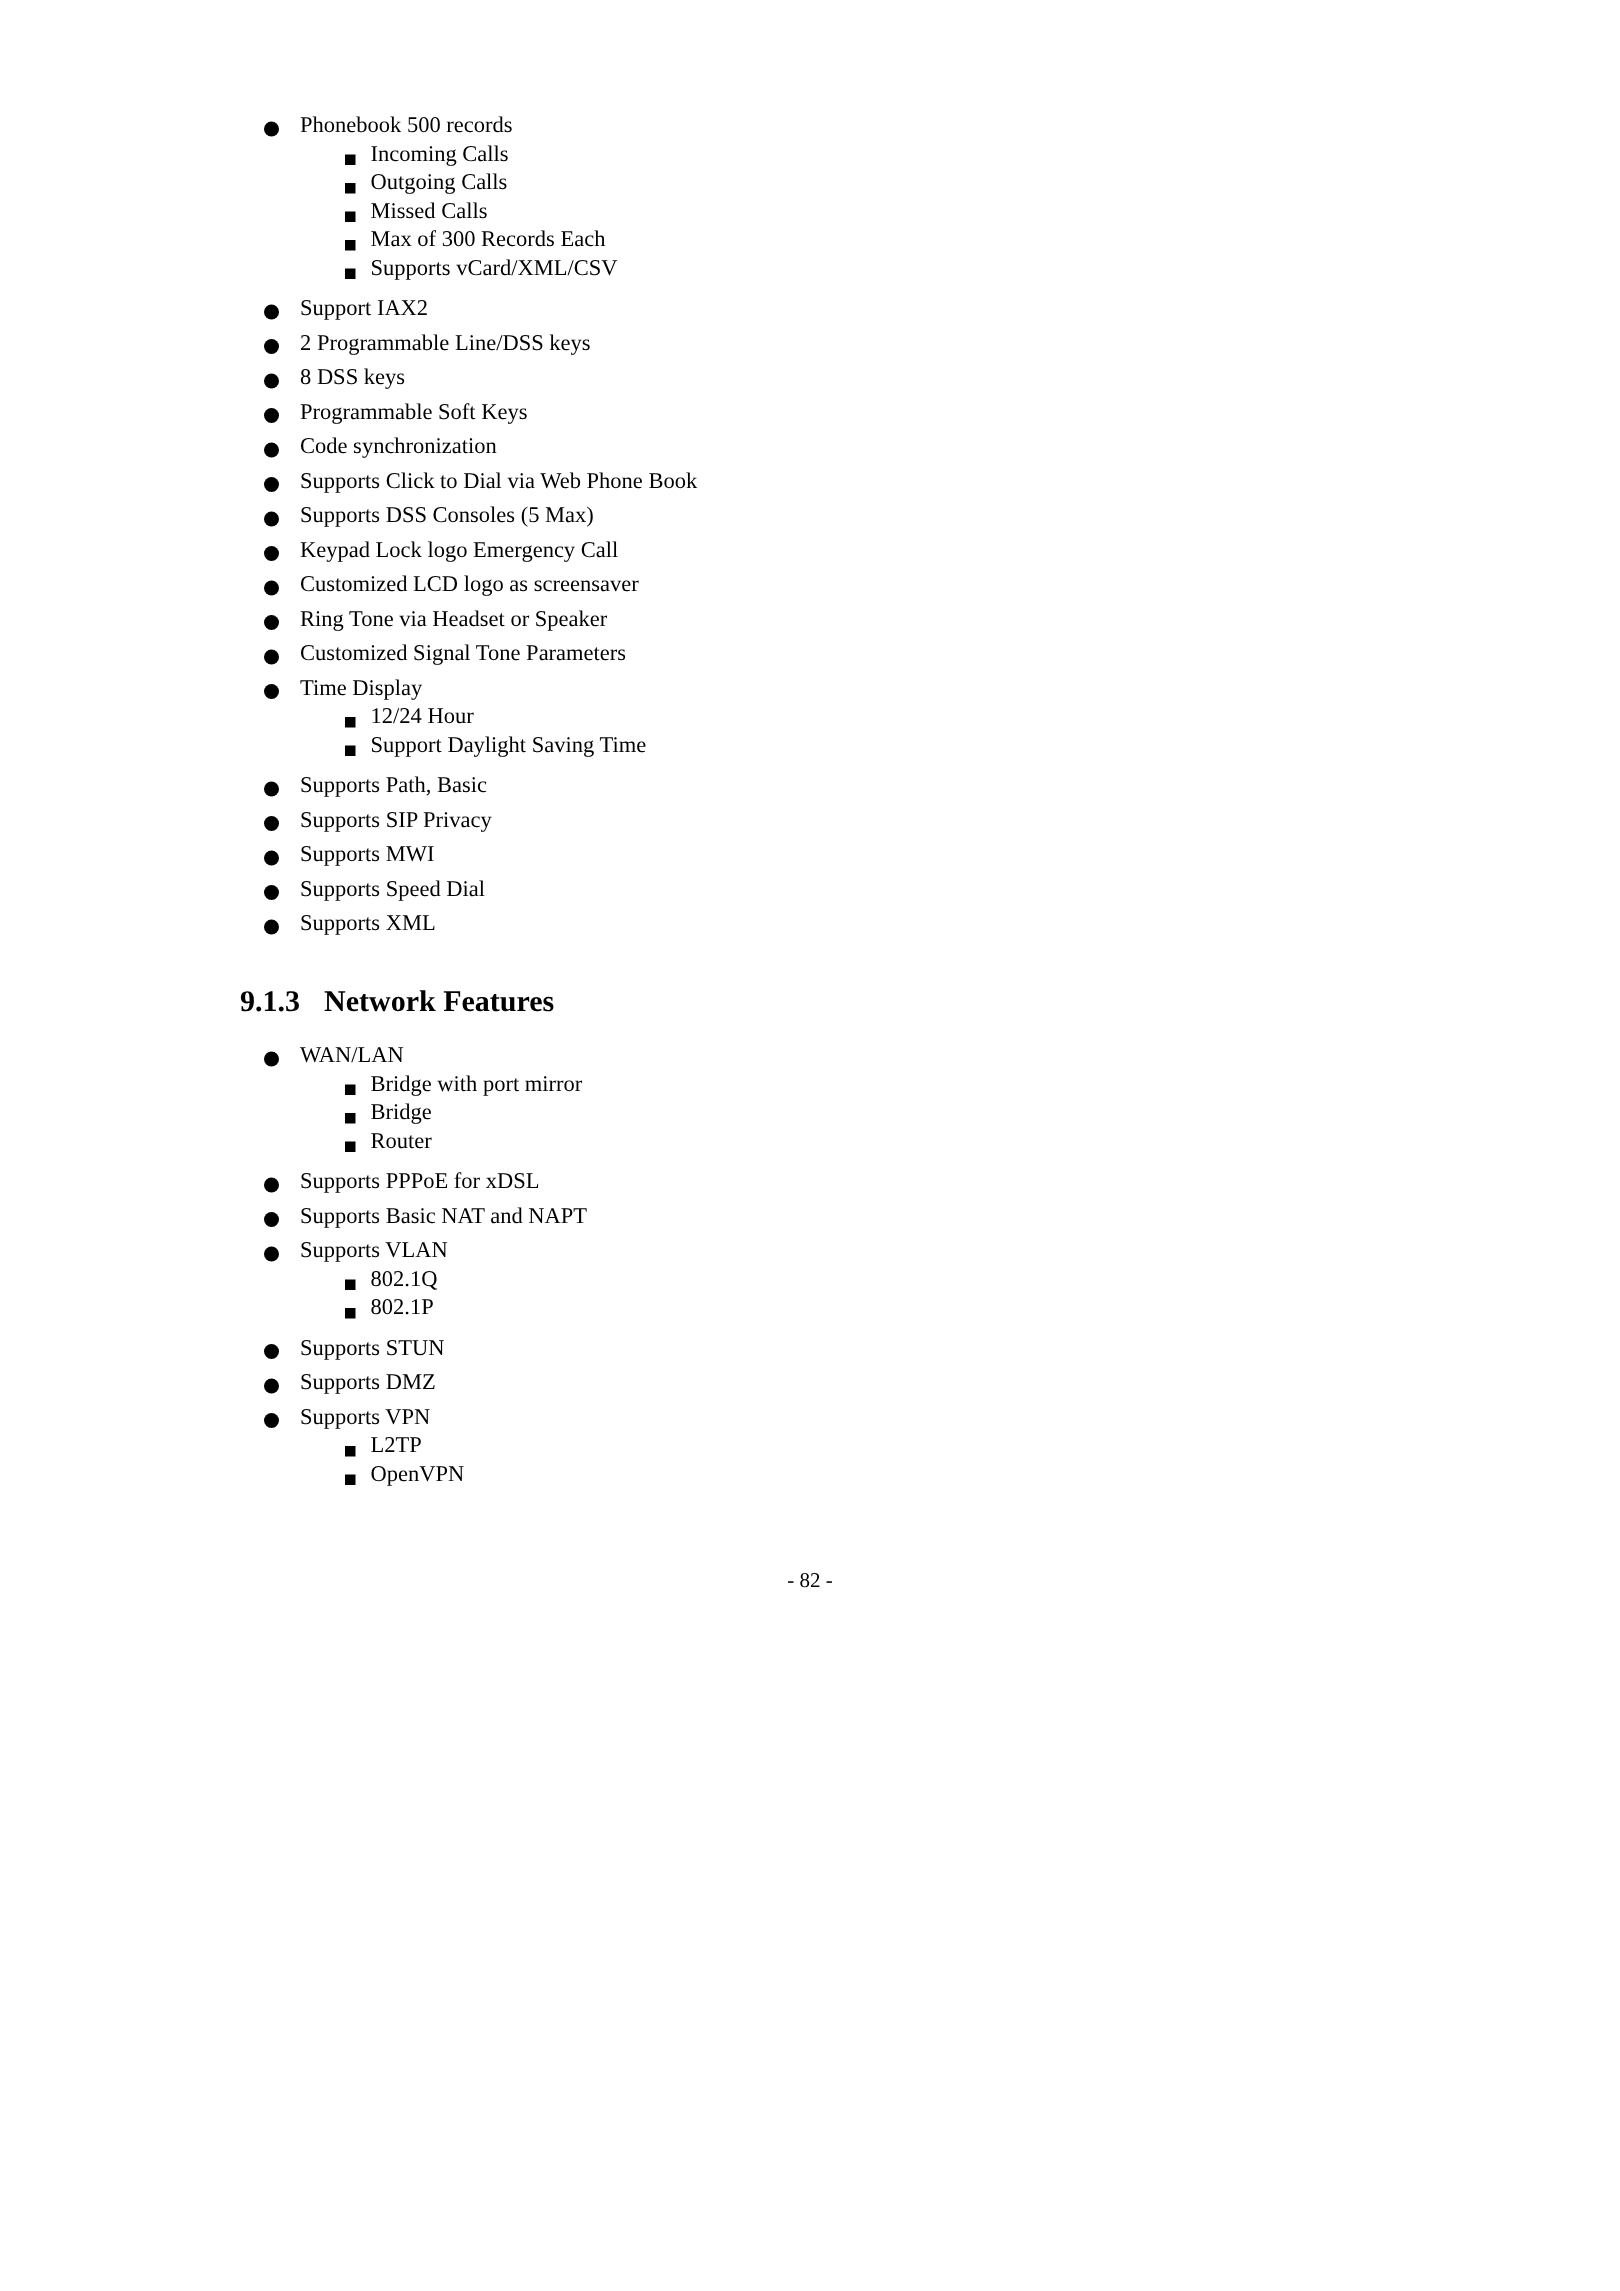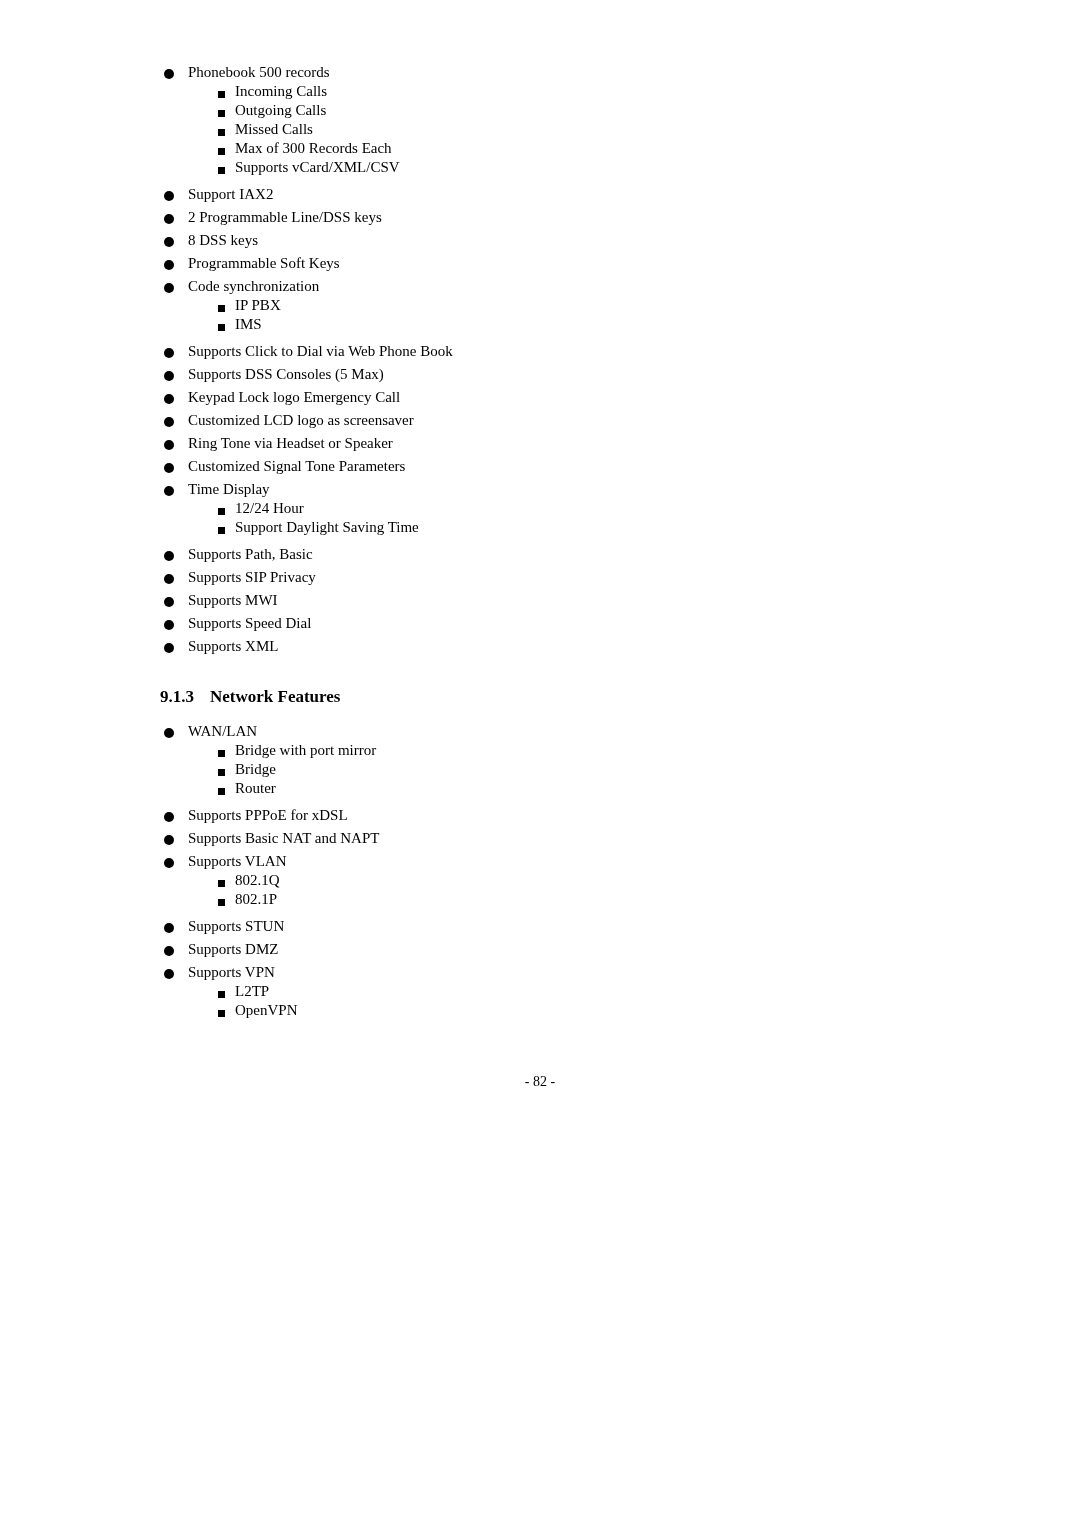--- a/index.html
+++ b/index.html
@@ -19,21 +19,21 @@
     }
 
     .content-area {
       max-width: 760px;
     }
 
     
     ul.level1 {
       list-style: none;
       padding: 0;
-      margin: 4px;
+      margin: 16px;
     }
 
     ul.level1 > li {
       display: flex;
       align-items: flex-start;
       margin-bottom: 6px;
       padding-left: 0;
     }
 
     ul.level1 > li .bullet1 {
@@ -74,21 +74,21 @@
       margin-right: 10px;
       flex-shrink: 0;
     }
 
     ul.level2 > li .item-text {
       flex: 1;
     }
 
     
     .section-heading {
-      font-size: 17px;
+      font-size: 20px;
       font-weight: bold;
       margin: 32px 0 16px 0;
     }
 
     .section-number {
       margin-right: 16px;
     }
 
     
     .page-number {
@@ -139,30 +139,21 @@
       <li>
         <span class="bullet1"></span>
         <span class="item-text"><span>8 DSS keys</span></span>
       </li>
       <li>
         <span class="bullet1"></span>
         <span class="item-text"><span>Programmable Soft Keys</span></span>
       </li>
       <li>
         <span class="bullet1"></span>
-        <span class="item-text"><span>Code synchronization</span><ul class="level2">
-            <li>
-              <span class="bullet2"></span>
-              <span class="item-text">IP PBX</span>
-            </li>
-            <li>
-              <span class="bullet2"></span>
-              <span class="item-text">IMS</span>
-            </li>
-          </ul></span>
+        <span class="item-text"><span>Code synchronization</span></span>
       </li>
       <li>
         <span class="bullet1"></span>
         <span class="item-text"><span>Supports Click to Dial via Web Phone Book</span></span>
       </li>
       <li>
         <span class="bullet1"></span>
         <span class="item-text"><span>Supports DSS Consoles (5 Max)</span></span>
       </li>
       <li>

